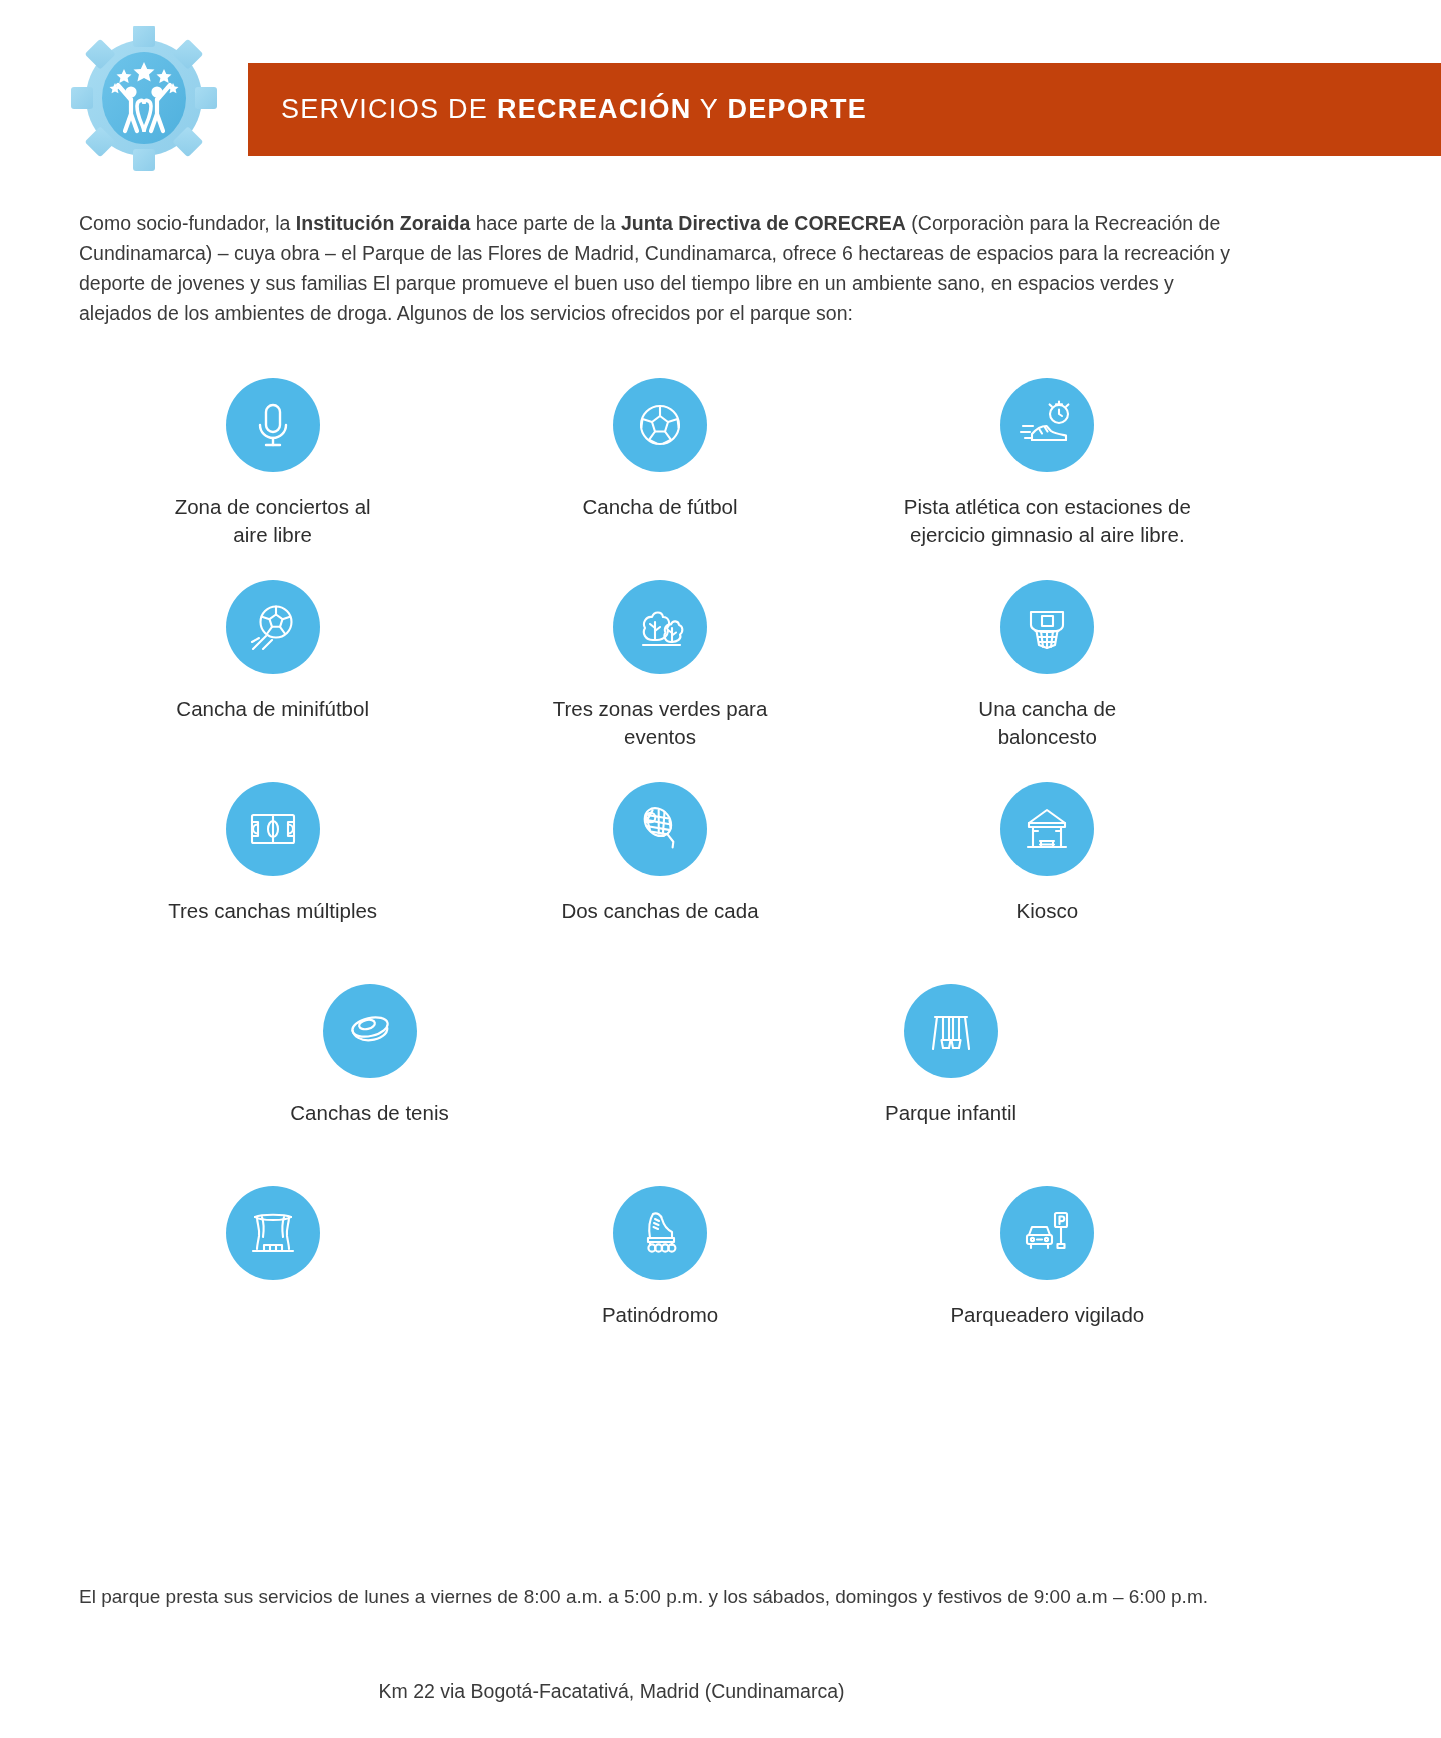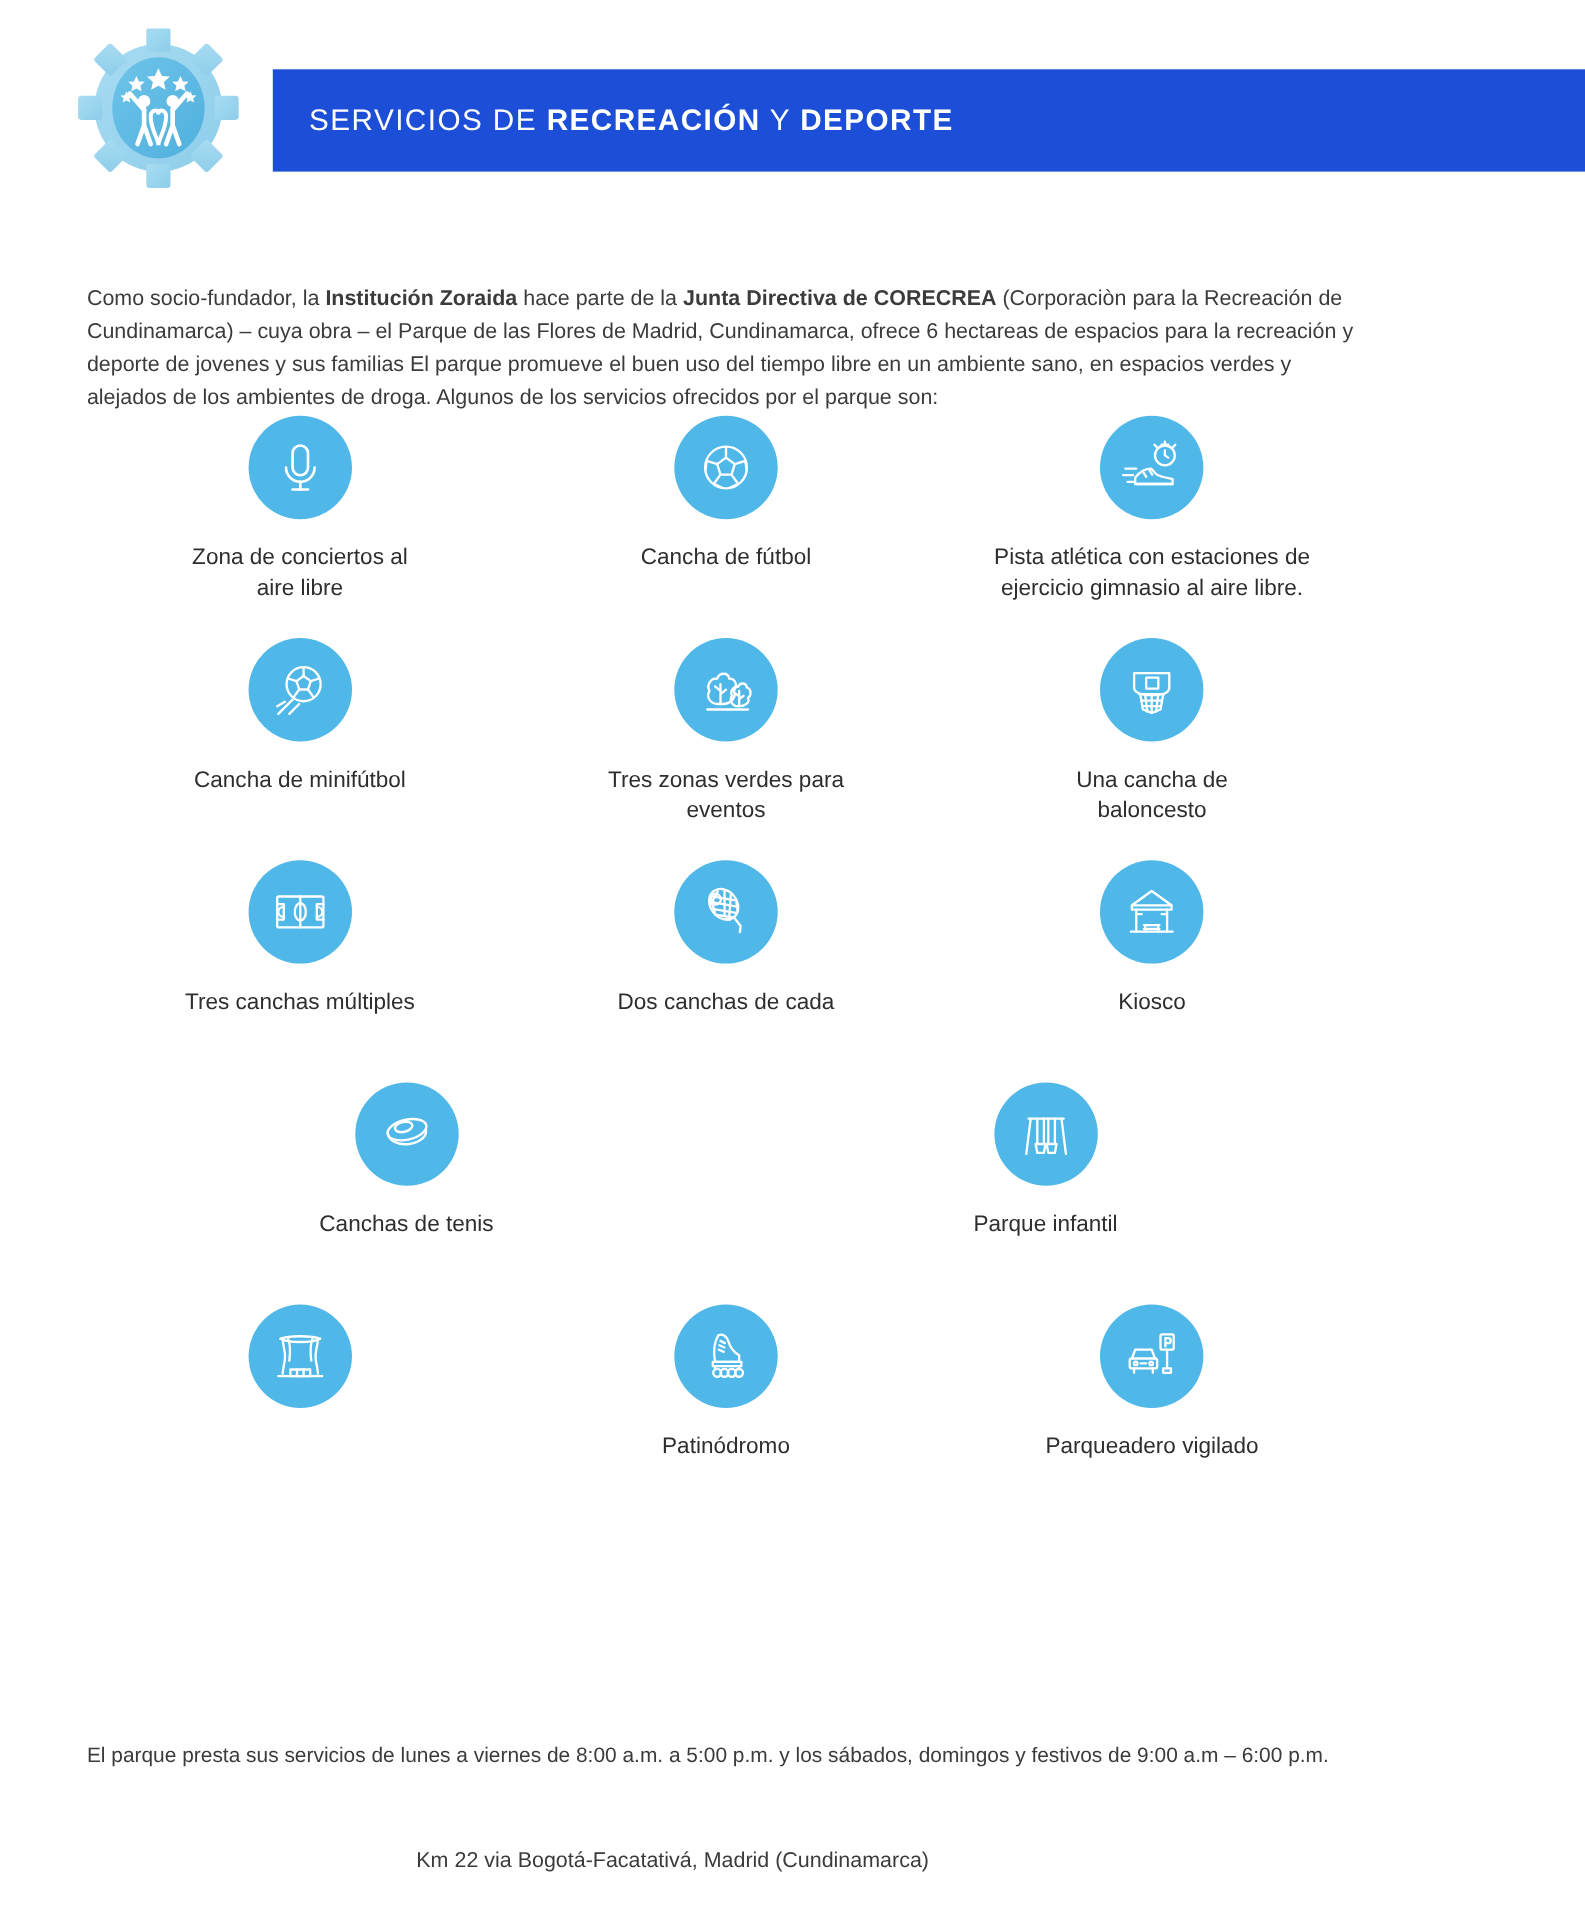--- a/index.html
+++ b/index.html
@@ -27,21 +27,21 @@
     width: 165px;
     height: 150px;
   }
 
   .banner {
     position: absolute;
     left: 248px;
     top: 63px;
     right: 0;
     height: 93px;
-    background: #1d4ed8;
+    background: #c2410c;
     display: flex;
     align-items: center;
   }
 
   .banner-title {
     margin-left: 33px;
     color: #ffffff;
     font-size: 27px;
     letter-spacing: 1.3px;
     font-weight: 400;
@@ -52,21 +52,20 @@
   
   .intro {
     position: absolute;
     left: 79px;
     top: 208px;
     width: 1162px;
     font-size: 19.5px;
     line-height: 30px;
     color: #3b3b3b;
     text-align: left;
-    margin-top: 48px;
   }
   .intro b { font-weight: 700; }
 
   
   .grid {
     position: absolute;
     left: 79px;
     top: 378px;
     width: 1162px;
   }

